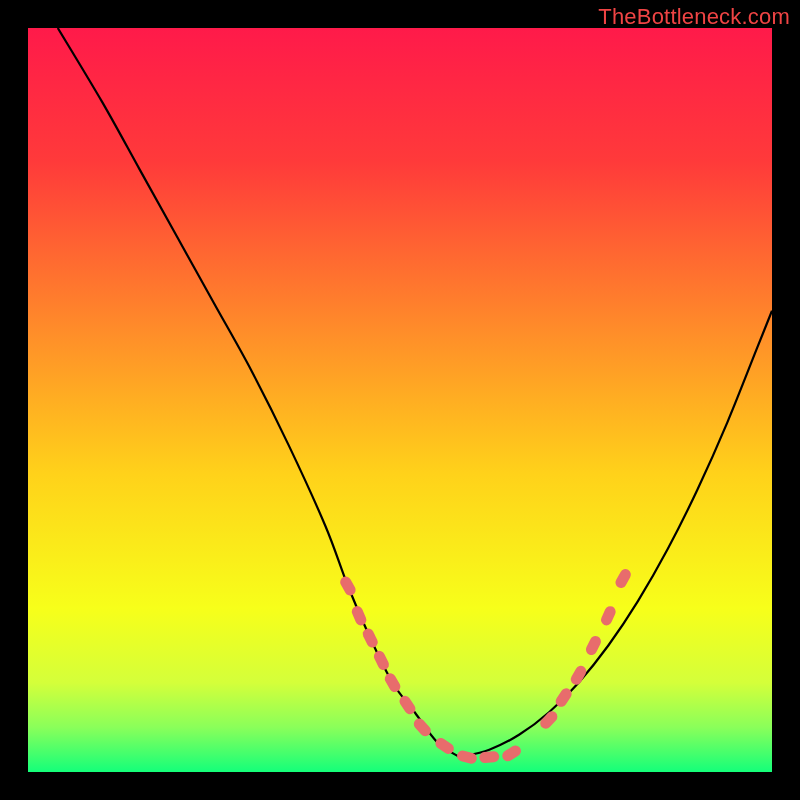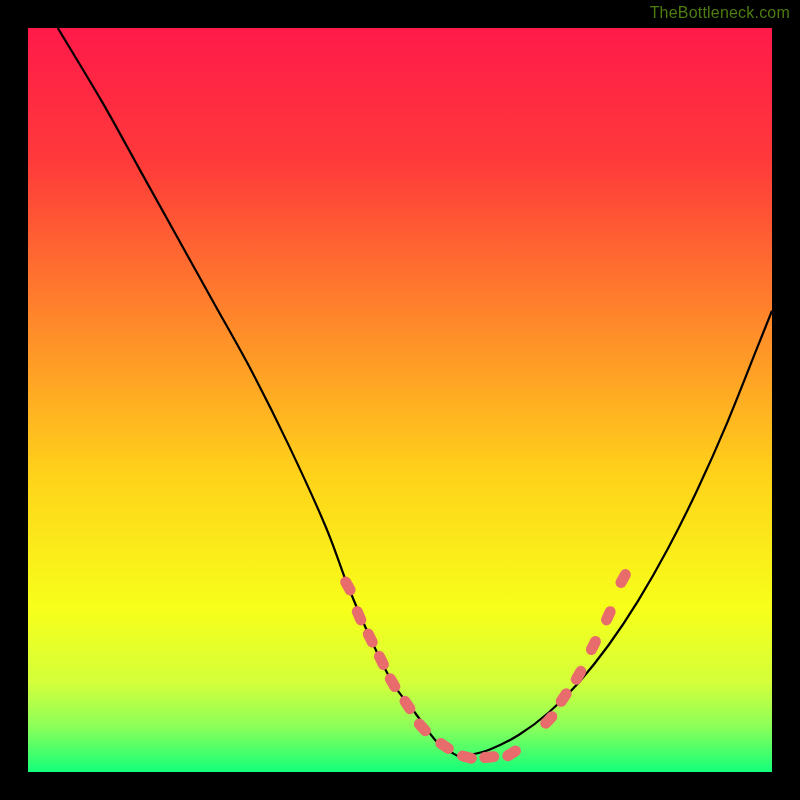--- a/index.html
+++ b/index.html
@@ -7,23 +7,23 @@
     width: 800px;
     height: 800px;
     background: #000;
     font-family: Arial, Helvetica, sans-serif;
     overflow: hidden;
   }
   .watermark {
     position: absolute;
     top: 4px;
     right: 10px;
-    font-size: 16px;
+    font-size: 22px;
     font-weight: 500;
-    color: #4d7c0f;
+    color: #ef4444;
     letter-spacing: 0.2px;
     z-index: 20;
   }
   .frame {
     position: absolute;
     top: 28px;
     left: 28px;
     width: 744px;
     height: 744px;
     background: #000;

